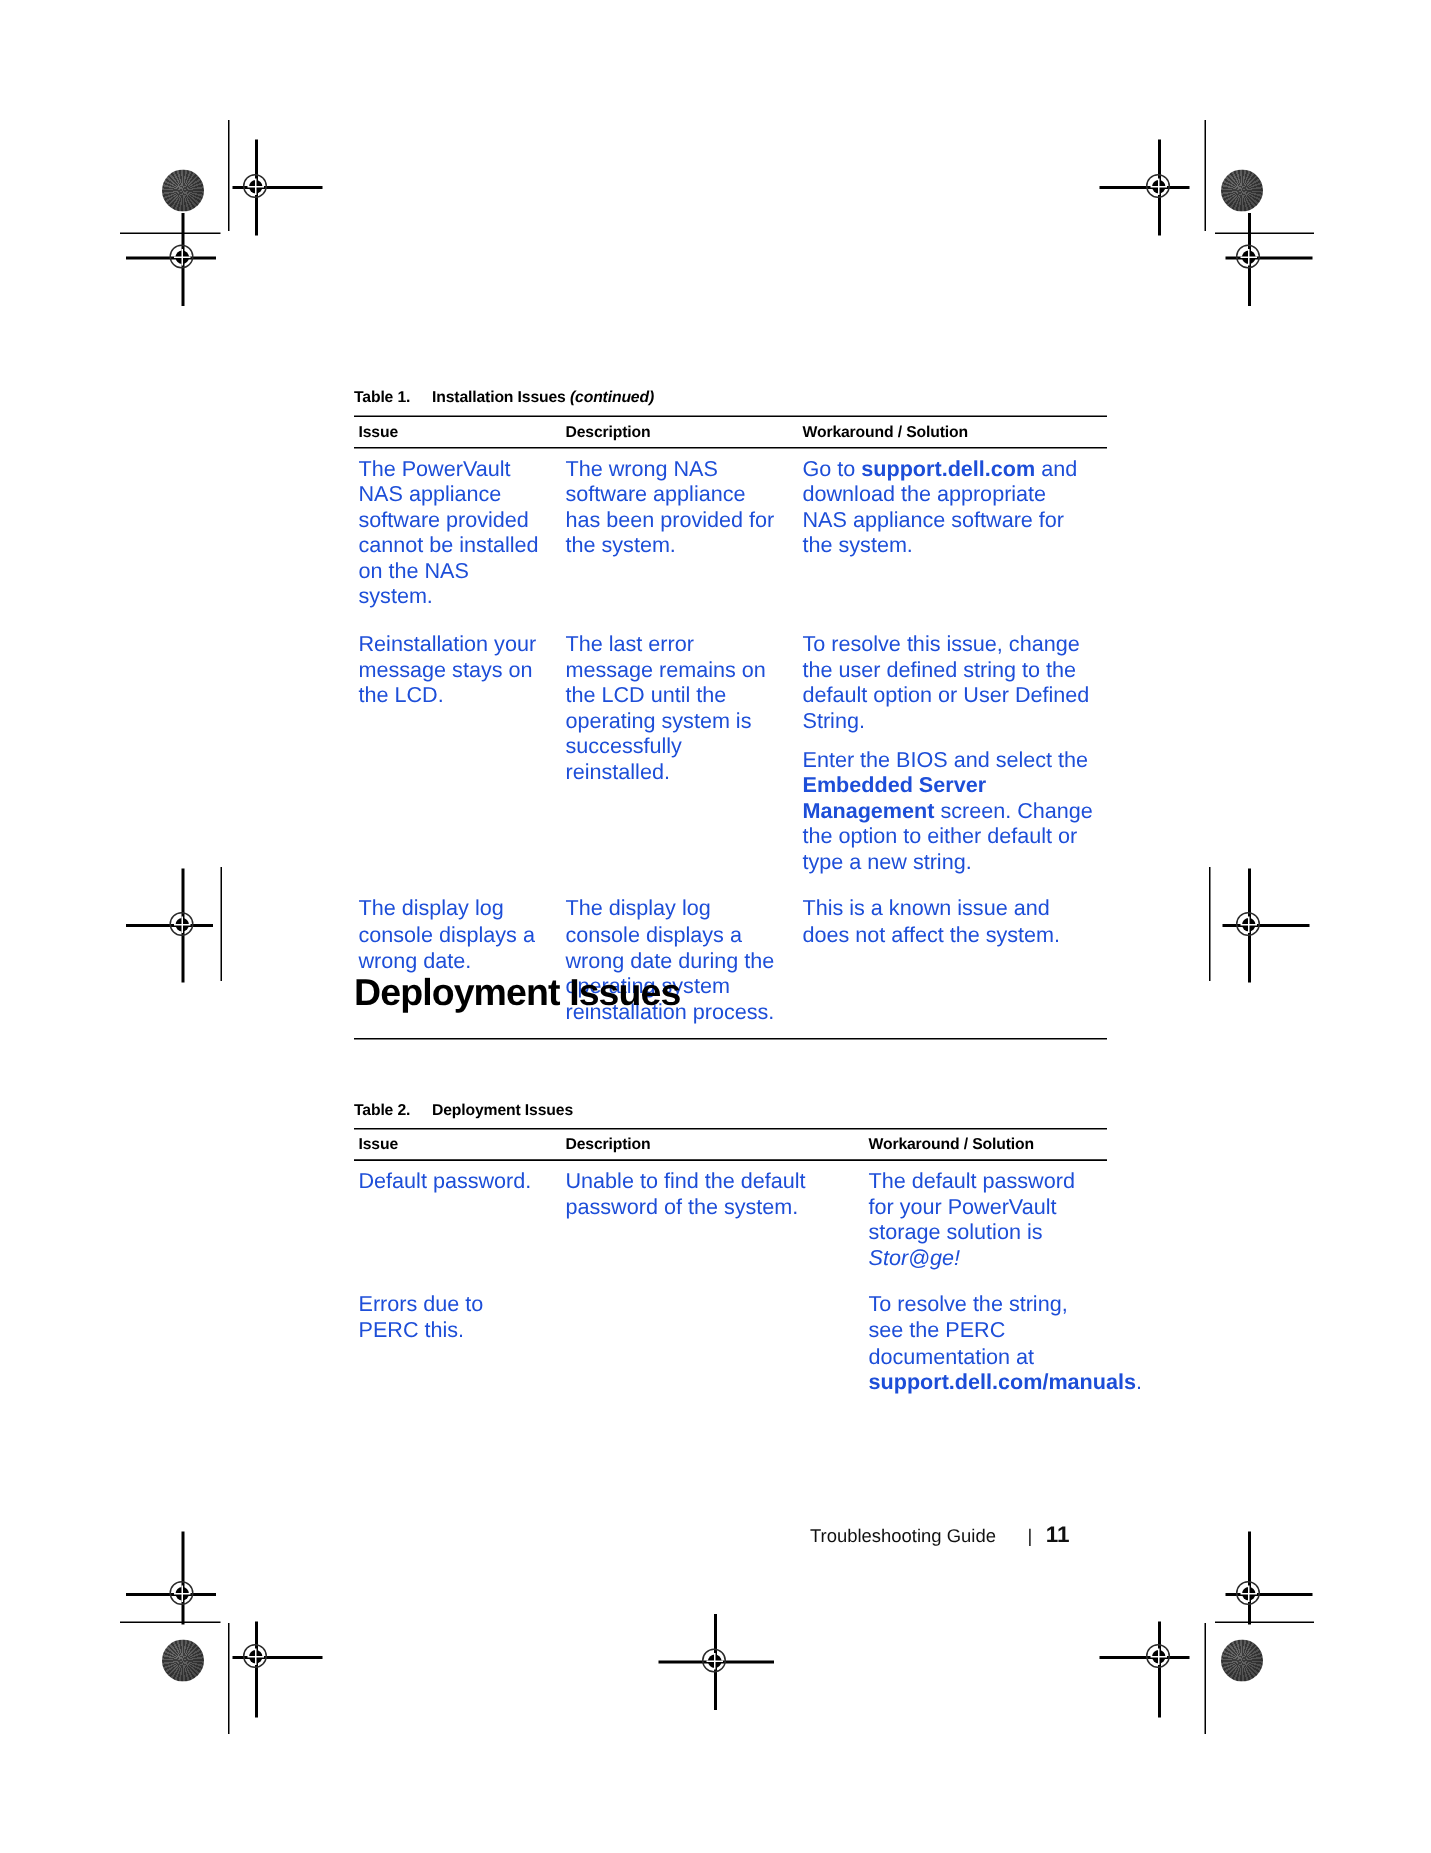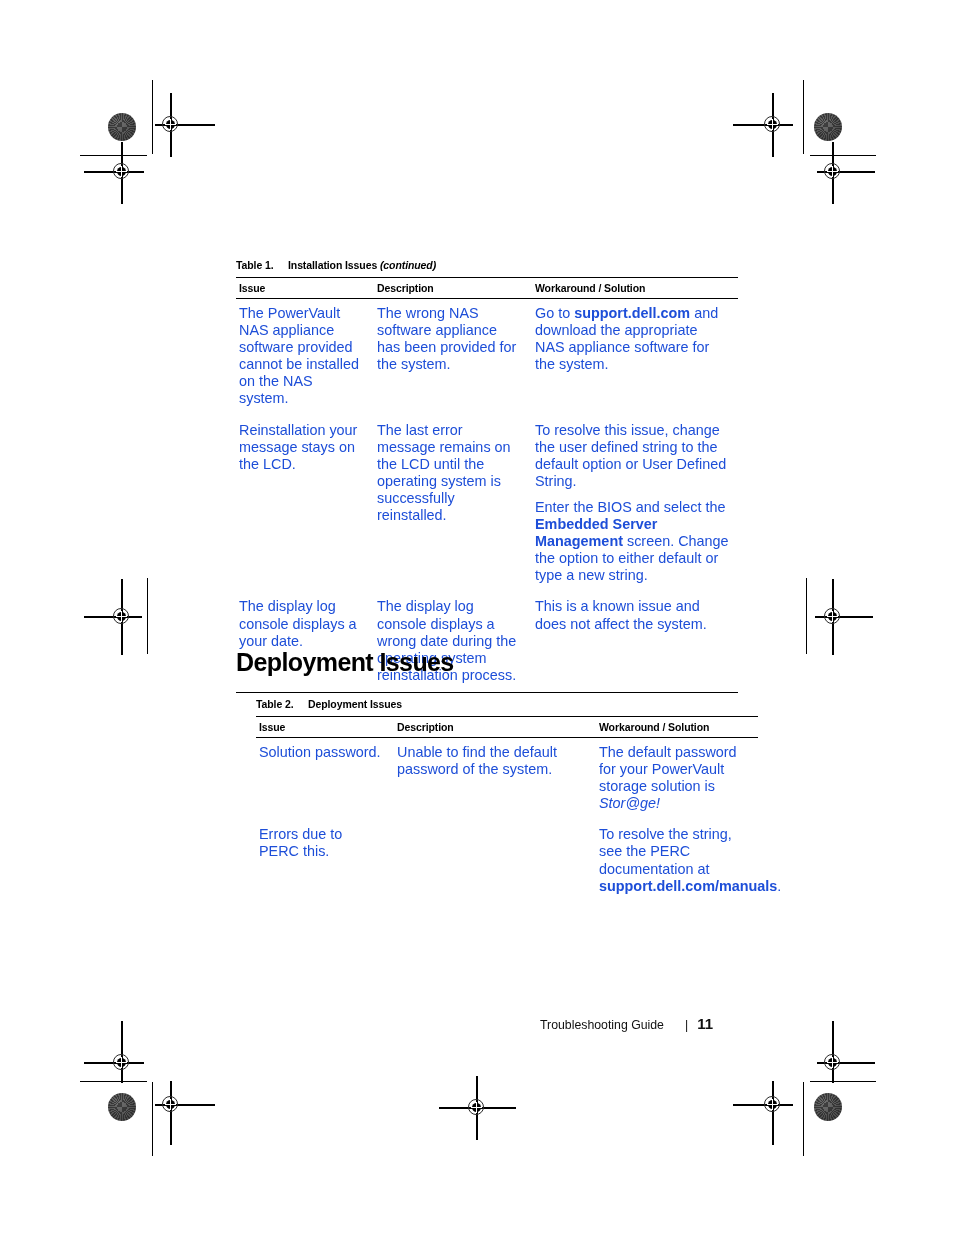--- a/index.html
+++ b/index.html
@@ -255,51 +255,51 @@
         </tr>
         <tr>
           <td>Reinstallation your message stays on the LCD.</td>
           <td>The last error message remains on the LCD until the operating system is successfully reinstalled.</td>
           <td>
             <p>To resolve this issue, change the user defined string to the default option or User Defined String.</p>
             <p><span>Enter the BIOS and select the </span><span class="b">Embedded Server Management</span><span> screen. Change the option to either default or type a new string.</span></p>
           </td>
         </tr>
         <tr class="last-row">
-          <td>The display log console displays a your date.</td>
+          <td>The display log console displays a wrong date.</td>
           <td>The display log console displays a wrong date during the operating system reinstallation process.</td>
           <td>This is a known issue and does not affect the system.</td>
         </tr>
       </tbody>
     </table>
   </div>
 
   <h1 class="section" style="left:236px; top:648px;">Deployment Issues</h1>
 
-  <div class="table-block" style="top:698px;margin-left:20px;">
+  <div class="table-block" style="top:734px;">
     <div class="table-caption">
       <span class="cap-label">Table 2.</span><span>Deployment Issues</span>
     </div>
 
     <table class="dell">
       <colgroup>
           <col style="width:138px">
           <col style="width:202px">
           <col style="width:162px">
         </colgroup>
       <thead>
         <tr>
           <th>Issue</th>
           <th>Description</th>
           <th>Workaround / Solution</th>
         </tr>
       </thead>
       <tbody>
         <tr>
-          <td>Solution password.</td>
+          <td>Default password.</td>
           <td>Unable to find the default password of the system.</td>
           <td><span>The default password for your PowerVault storage solution is </span><span class="i">Stor@ge!</span><span></span></td>
         </tr>
         <tr>
           <td>Errors due to PERC this.</td>
           <td></td>
           <td><span>To resolve the string, see the PERC documentation at </span><span class="b">support.dell.com/manuals</span><span>.</span></td>
         </tr>
       </tbody>
     </table>

